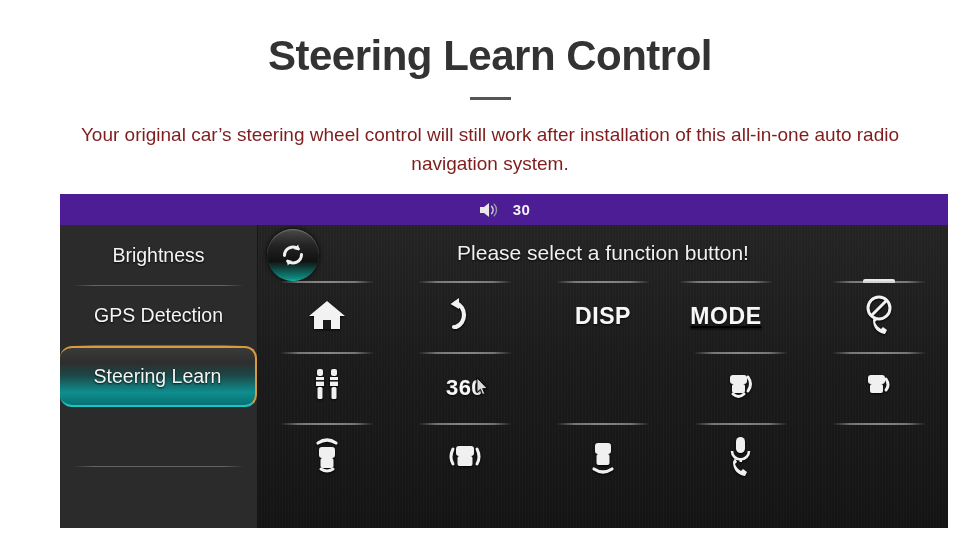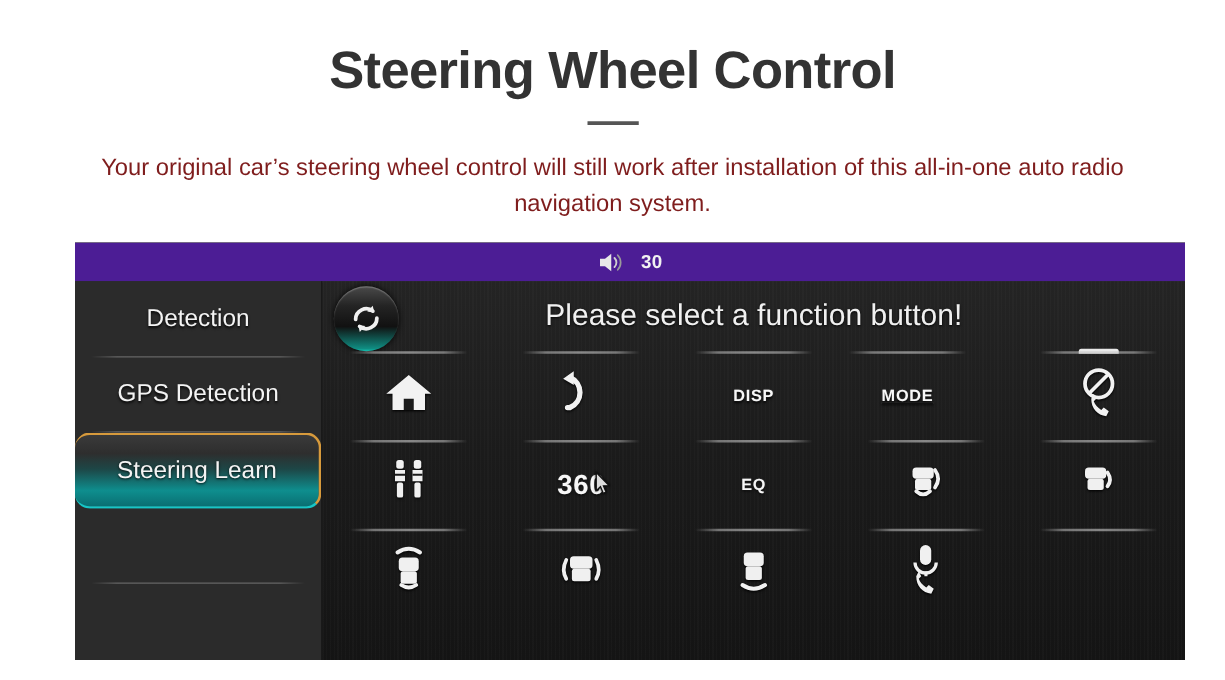--- a/index.html
+++ b/index.html
@@ -74,84 +74,84 @@
   .content{
     position:absolute; left:198px; top:31px; width:690px; height:303px;
     background:
       repeating-linear-gradient(to right, rgba(255,255,255,.018) 0px, rgba(255,255,255,.018) 1px, rgba(0,0,0,0) 1px, rgba(0,0,0,0) 3px),
       linear-gradient(to bottom,#242424 0%, #1b1b1b 45%, #141414 100%);
     overflow:hidden;
   }
   .prompt{
     position:absolute; left:0; top:0; width:690px; height:56px;
     display:flex; align-items:center; justify-content:center;
-    color:#f0f0f0; font-size:24px;
+    color:#f0f0f0; font-size:21px;
     text-shadow:0 1px 2px rgba(0,0,0,.9);
   }
   .sync-btn{
     position:absolute; left:9px; top:4px; width:52px; height:52px; border-radius:50%;
     background:linear-gradient(to bottom,#4a4a4a 0%,#242424 30%,#111111 62%,#0f8d82 96%, #16c4b4 100%);
     box-shadow:0 0 5px rgba(0,0,0,.9), inset 0 1px 1px rgba(255,255,255,.25);
     display:flex; align-items:center; justify-content:center;
   }
   .grid{
     position:absolute; left:0; top:56px; width:690px; height:247px;
   }
   .cell{
     position:absolute; width:138px; height:71px;
     display:flex; align-items:center; justify-content:center;
   }
   .cell .sep{
     position:absolute; left:22px; right:22px; top:0; height:2px;
     background:linear-gradient(to right, rgba(190,190,190,0) 0%, rgba(190,190,190,.55) 20%, rgba(200,200,200,.62) 50%, rgba(190,190,190,.55) 80%, rgba(190,190,190,0) 100%);
   }
   .txtico{
-    color:#f7f7f7; font-size:13px; font-weight:bold; letter-spacing:0.6px;
+    color:#f7f7f7; font-size:23px; font-weight:bold; letter-spacing:0.6px;
     text-shadow:0 1px 2px rgba(0,0,0,.95), 0 0 1px rgba(255,255,255,.4);
   }
   .txtico.num{ font-size:22px; letter-spacing:0.5px; }
   .ico{ display:block; filter: drop-shadow(0 1px 1px rgba(0,0,0,.9)); }
 
   .cursor{
     position:absolute; left:218px; top:152px; width:13px; height:19px;
     filter: drop-shadow(0 0 1px rgba(0,0,0,.9));
   }
 
   .clip-top{
     position:absolute; width:138px; height:30px; display:flex;
     align-items:flex-end; justify-content:center; overflow:hidden;
   }
 </style>
 </head>
 <body>
 
 <div id="root">
 
-  <div class="page-title">Steering Wheel Control</div>
+  <div class="page-title">Steering Learn Control</div>
   <div class="title-rule"></div>
   <div class="subtitle">Your original car’s steering wheel control will still work after installation of this all-in-one auto radio navigation system.</div>
 
   <div class="device">
 
     <div class="statusbar">
       <div class="status-center">
         <span class="spk">
           <svg width="22" height="18" viewBox="0 0 22 18">
             <path d="M2 6 h4 L11 2 v14 L6 12 H2 Z" fill="#e8e8e8"></path>
             <path d="M13.6 5.4 a5 5 0 0 1 0 7.2" stroke="#cfcfcf" stroke-width="1.5" fill="none" stroke-linecap="round"></path>
             <path d="M16.2 3.2 a8.4 8.4 0 0 1 0 11.6" stroke="#9a9a9a" stroke-width="1.4" fill="none" stroke-linecap="round"></path>
           </svg>
         </span>
         <span class="vol-value">30</span>
       </div>
     </div>
 
     <div class="sidebar">
       <div class="side-item">
-        <span>Detection</span>
+        <span>Brightness</span>
         <span class="divider"></span>
       </div>
       <div class="side-item">
         <span>GPS Detection</span>
         <span class="divider"></span>
       </div>
       <div class="side-item selected">
         <span>Steering Learn</span>
       </div>
       <div class="side-item">
@@ -240,24 +240,20 @@
               <rect x="20" y="14" width="8" height="1.6" fill="#1a1a1a"></rect>
             </svg>
           </span>
         </div>
 
         <div class="cell" style="left:138px; top:71px;">
           <span class="sep"></span>
           <span class="txtico num">360</span>
         </div>
 
-        <div class="cell" style="left:276px; top:71px;">
-          <span class="sep"></span>
-          <span class="txtico">EQ</span>
-        </div>
 
         <div class="cell" style="left:414px; top:71px;">
           <span class="sep"></span>
           <span class="ico">
             <svg width="40" height="40" viewBox="0 0 40 40">
               <rect x="9" y="9" width="17" height="9" rx="3" fill="#f0f0f0"></rect>
               <rect x="11" y="18" width="13" height="9" rx="2" fill="#f0f0f0"></rect>
               <path d="M12 28 q5.5 5 11 0" stroke="#f0f0f0" stroke-width="3" fill="none" stroke-linecap="round"></path>
               <path d="M27 11 q5 7 0 14" stroke="#f0f0f0" stroke-width="3" fill="none" stroke-linecap="round"></path>
             </svg>

